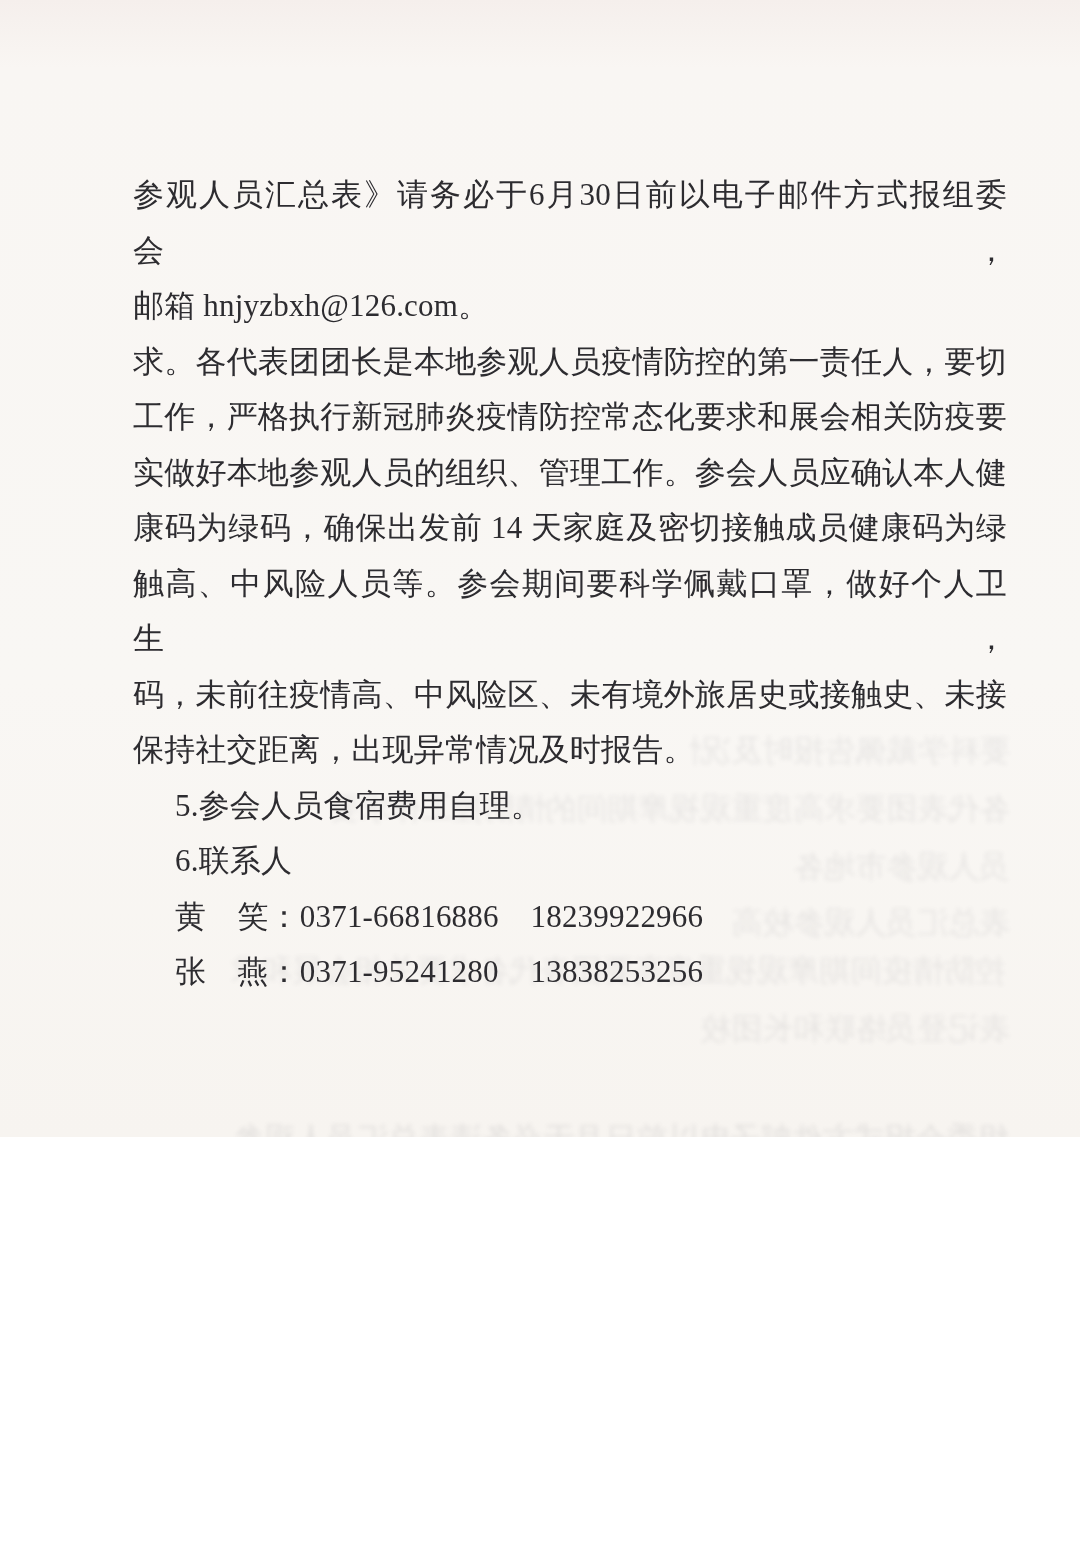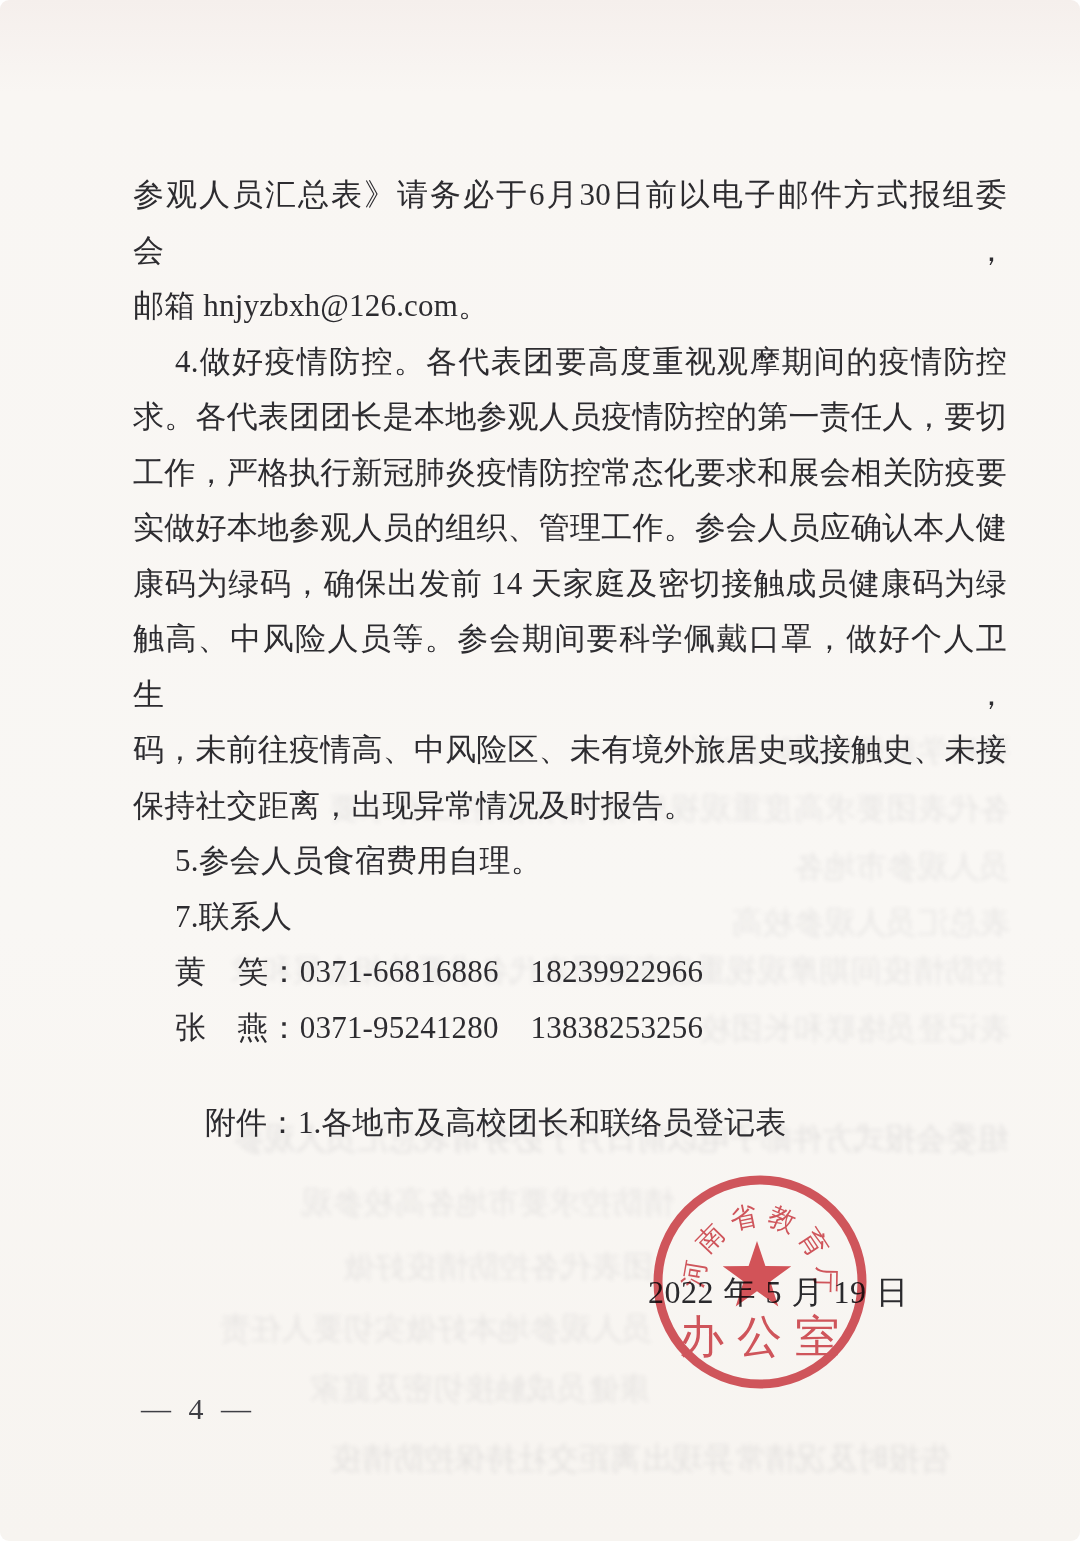--- a/index.html
+++ b/index.html
@@ -1,22 +1,21 @@
 <!DOCTYPE html>
 <html><head>
 <meta charset="utf-8">
 <style>
   html,body{margin:0;padding:0;}
   .page{
     position:relative;
-    width:1080px;height:1541px;
+    width:1080px;height:1137px;
     background:linear-gradient(180deg,#f5efec 0%,#f9f6f3 6%,#f9f7f4 60%,#f7f4f0 100%);
     overflow:hidden;
     font-family:"Liberation Serif","DejaVu Serif",serif;
-    border-radius:9px;
   }
   
   .bleed-layer{position:absolute;inset:0;z-index:1;}
   .bl{
     position:absolute;display:block;height:40px;overflow:hidden;
     white-space:nowrap;font-size:31px;color:#5d5d66;
     opacity:0.10;filter:blur(2.3px);transform:scaleX(-1);
     pointer-events:none;
   }
   
@@ -64,36 +63,34 @@
     <span class="bl" style="top:1182px;left:133px;width:540px;">情防控求要市地各高校参观</span>
     <span class="bl" style="top:1246px;left:133px;width:520px;">团表代各控防情疫好做</span>
     <span class="bl" style="top:1308px;left:133px;width:520px;">员人观参地本好做实切要人任责</span>
     <span class="bl" style="top:1368px;left:150px;width:500px;">康健员成触接切密及庭家</span>
     <span class="bl" style="top:1438px;left:250px;width:700px;opacity:0.12;">告报时及况情常异现出离距交社持保控防情疫</span>
   </div>
 
   <main class="doc-body">
     <div class="line fill">参观人员汇总表》请务必于6月30日前以电子邮件方式报组委会，</div>
     <div class="line">邮箱 hnjyzbxh@126.com。</div>
-    <div class="line indent fill">4.做好疫情防控。各代表团要高度重视观摩期间的疫情防控</div>
     <div class="line fill">求。各代表团团长是本地参观人员疫情防控的第一责任人，要切</div>
     <div class="line fill">工作，严格执行新冠肺炎疫情防控常态化要求和展会相关防疫要</div>
     <div class="line fill">实做好本地参观人员的组织、管理工作。参会人员应确认本人健</div>
     <div class="line fill">康码为绿码，确保出发前 14 天家庭及密切接触成员健康码为绿</div>
     <div class="line fill">触高、中风险人员等。参会期间要科学佩戴口罩，做好个人卫生，</div>
     <div class="line fill">码，未前往疫情高、中风险区、未有境外旅居史或接触史、未接</div>
     <div class="line">保持社交距离，出现异常情况及时报告。</div>
     <div class="line indent">5.参会人员食宿费用自理。</div>
-    <div class="line indent">7.联系人</div>
+    <div class="line indent">6.联系人</div>
     <div class="line indent">黄　笑：0371-66816886    18239922966</div>
     <div class="line indent">张　燕：0371-95241280    13838253256</div>
   </main>
 
   <div class="attachments">
-    <div>附件：1.各地市及高校团长和联络员登记表</div>
   </div>
 
   <svg class="seal" viewBox="0 0 240 240" aria-hidden="true">
     <circle cx="120" cy="120" r="102" fill="none" stroke="#cc4950" stroke-width="9"></circle>
     <polygon fill="#d0474d" points="117,79 125.4,104 151.3,104.2 130.4,119.6 138.3,144.4 117,129.3 95.7,144.4 103.6,119.6 82.7,104.2 108.6,104"></polygon>
     <path id="seal-arc" d="M 63.9 129.9 A 57 57 0 1 1 176.1 129.9" fill="none"></path>
     <text font-size="27" fill="#cc4950" letter-spacing="7">
       <textPath href="#seal-arc" startOffset="3">河南省教育厅</textPath>
     </text>
     <text x="126" y="190" font-size="45" letter-spacing="13" text-anchor="middle" fill="#cc4950">办公室</text>

